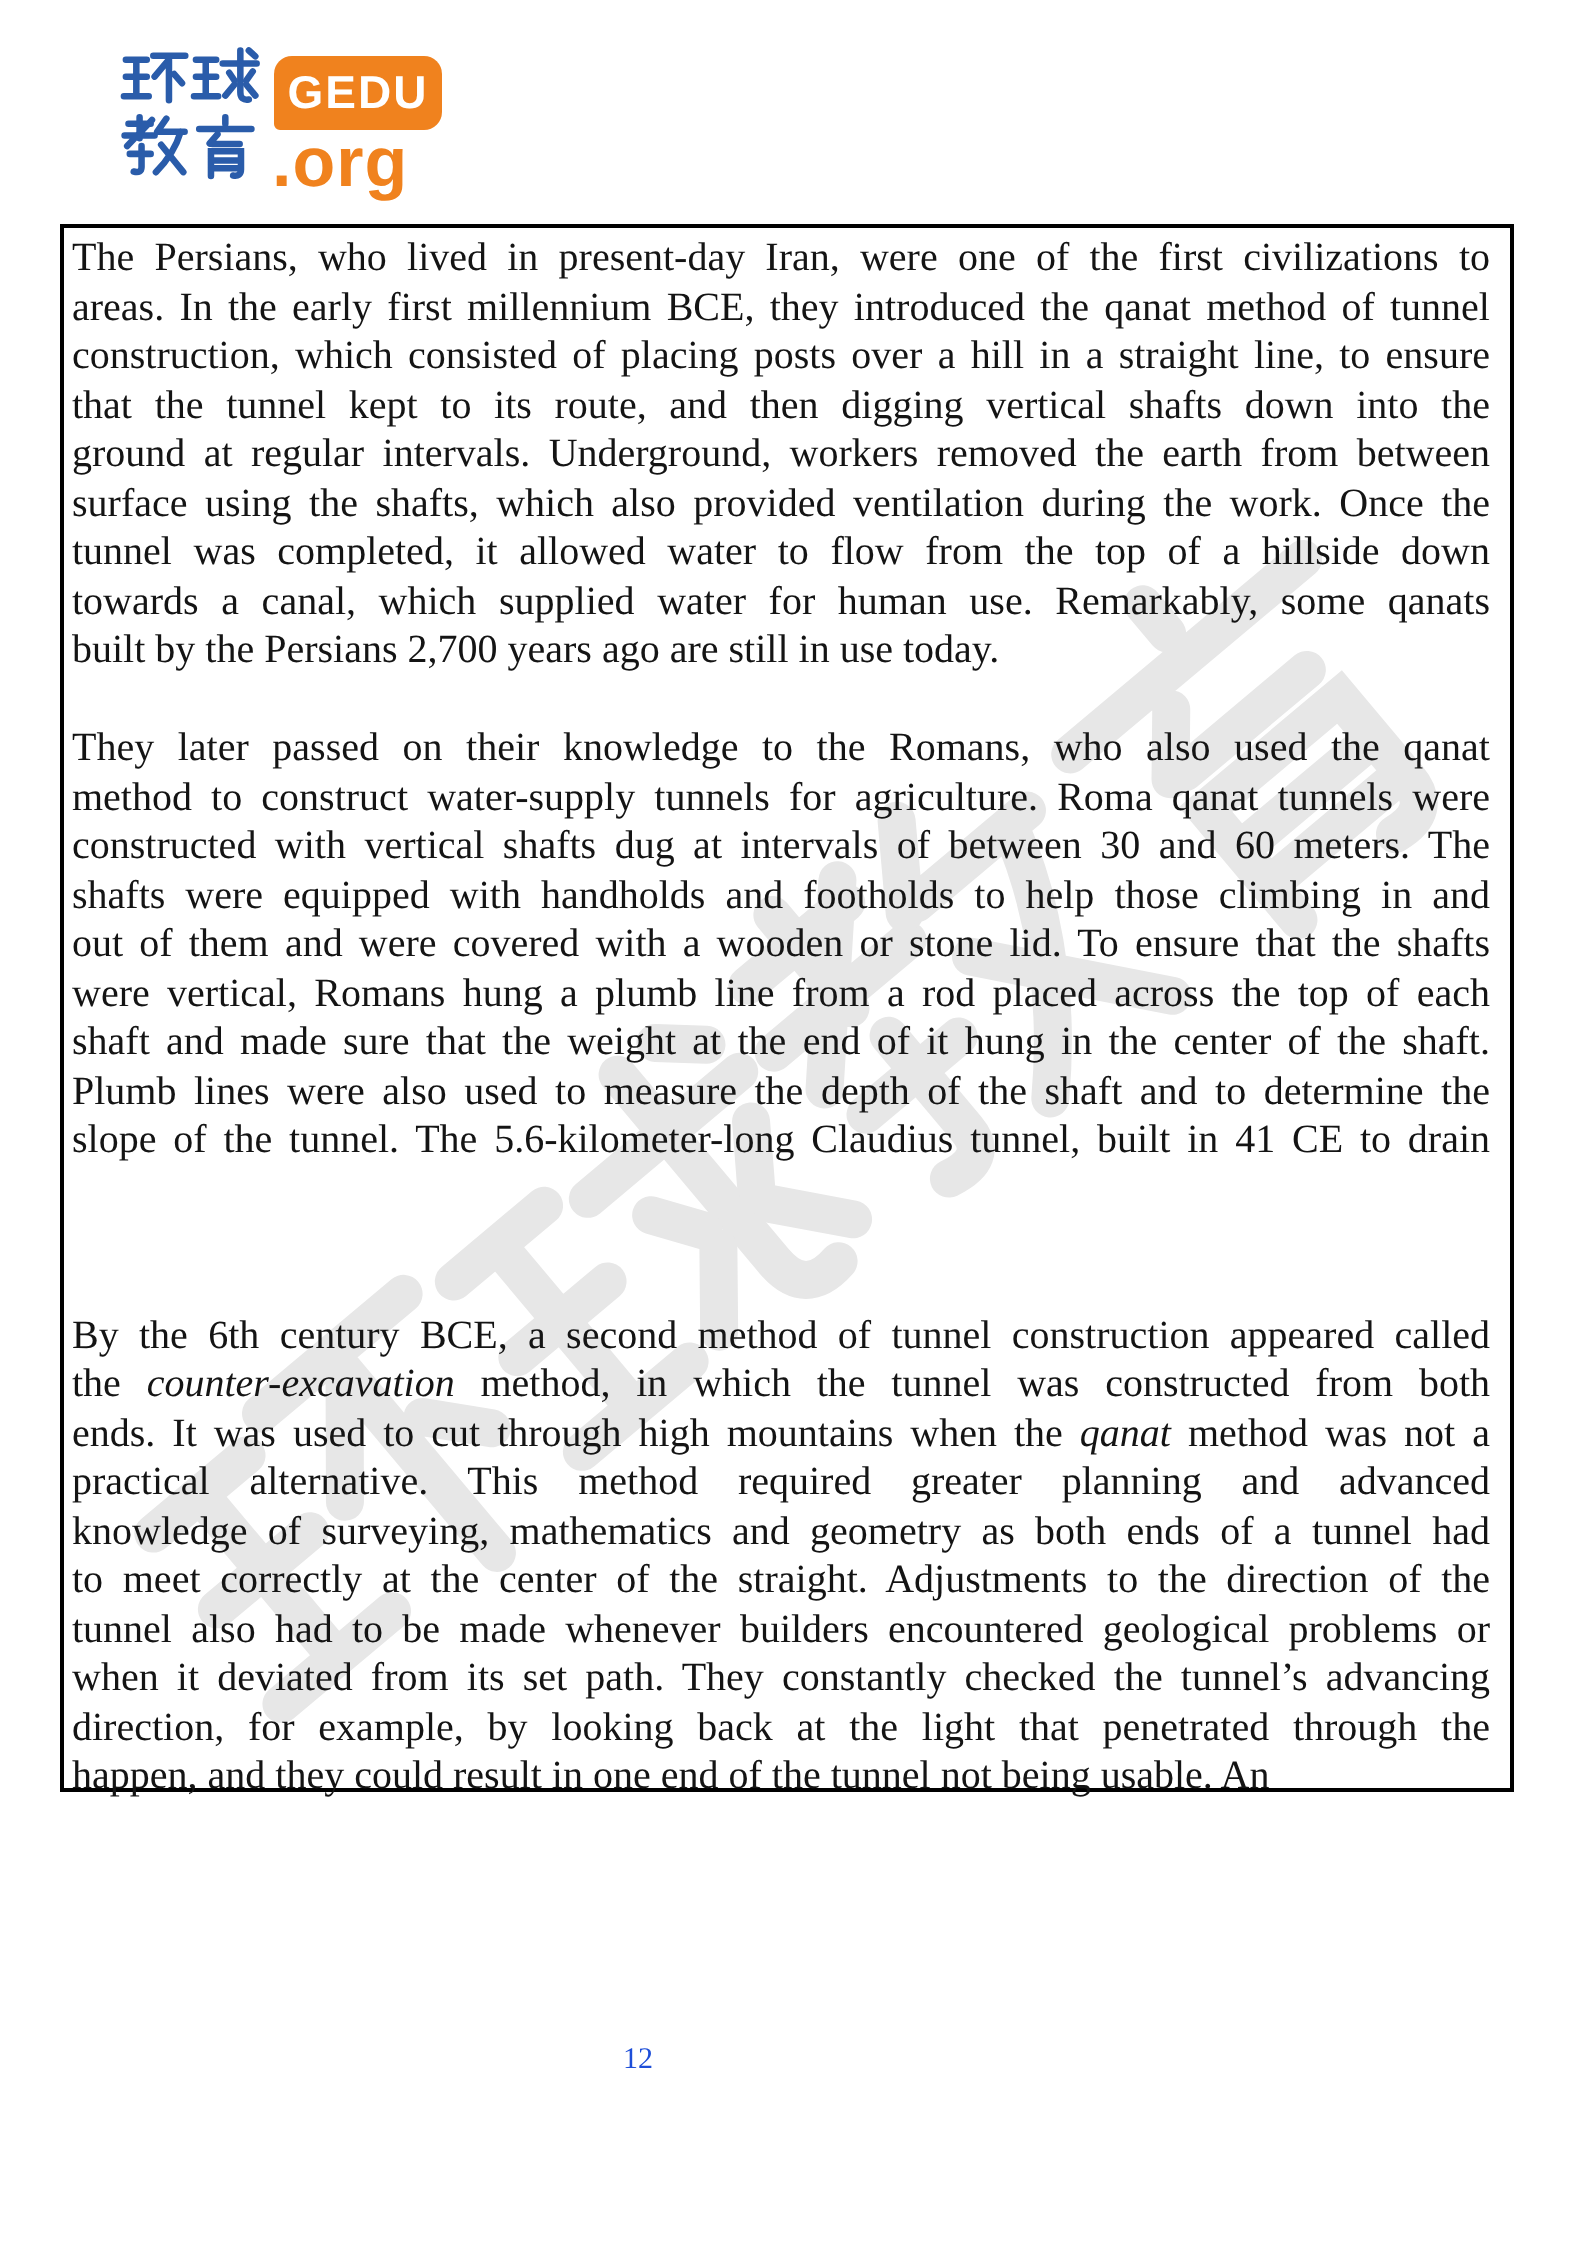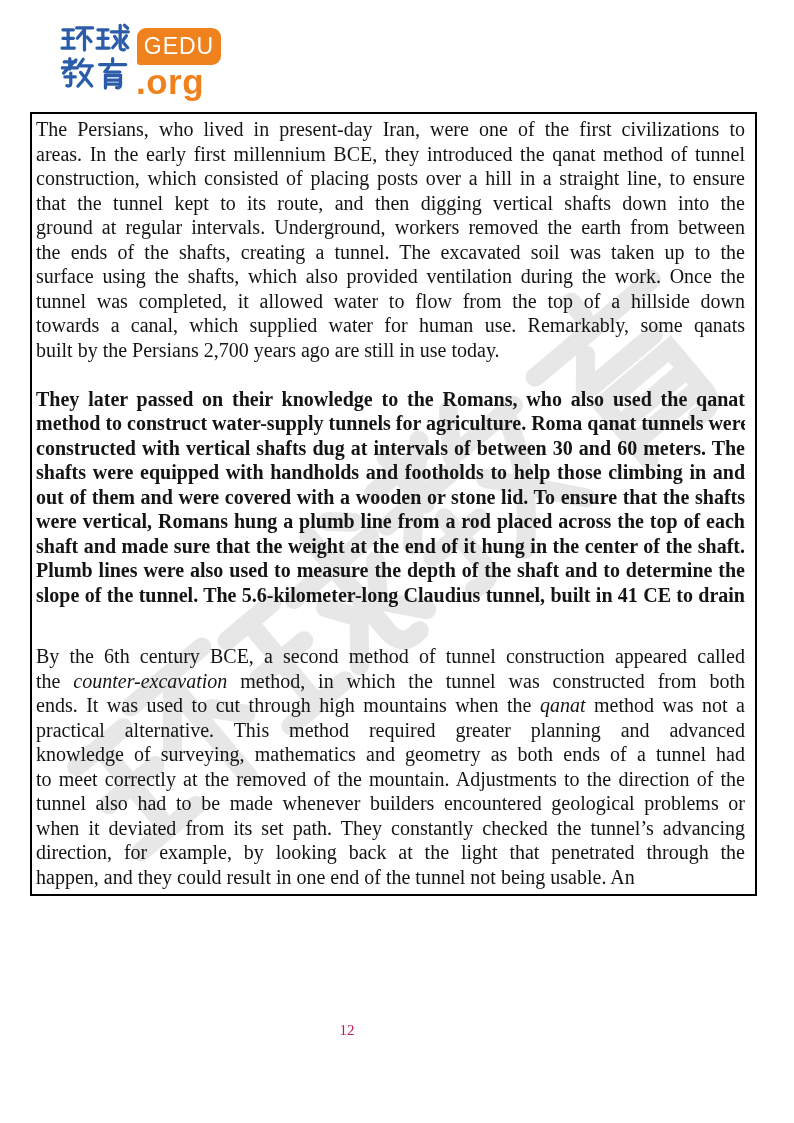--- a/index.html
+++ b/index.html
@@ -8,37 +8,37 @@
 
   
   .watermark{position:absolute;left:0;top:0;width:794px;height:1123px;color:var(--wm,#e7e7e7);pointer-events:none;}
 
   
   .logo{position:absolute;left:60px;top:22px;display:flex;align-items:flex-start;}
   .logo-cn{color:var(--brand-blue,#2a5caa);}
   .logo-right{margin-left:5px;font-family:"Liberation Sans","DejaVu Sans",sans-serif;}
   .gedu-bubble{position:relative;width:84px;height:37px;margin-top:6px;background:var(--brand-orange,#f0821e);
                border-radius:9px 9px 9px 3px;display:flex;align-items:center;justify-content:center;
-               color:#fff;font-weight:normal;font-size:23px;letter-spacing:1px;}
+               color:#fff;font-weight:bold;font-size:23px;letter-spacing:1px;}
   .gedu-bubble::after{content:'';position:absolute;left:-4px;bottom:-3px;width:13px;height:13px;
                background:var(--brand-orange,#f0821e);transform:rotate(38deg) skewX(18deg);z-index:-1;}
   .org-label{margin-top:-3px;margin-left:-1px;color:var(--brand-orange,#f0821e);font-weight:bold;font-size:35px;letter-spacing:0.5px;}
 
   
   .passage-box{position:absolute;left:30px;top:112px;width:727px;height:784px;box-sizing:border-box;
                border:2px solid #000;padding:3px 10px 0 4px;background:transparent;}
   .para{margin:0;}
   .para:nth-child(1){margin-bottom:24.5px;}
-  .para:nth-child(2){margin-bottom:37px;font-weight:bold;}
+  .para:nth-child(2){margin-bottom:73px;}
   .line{font-size:20px;height:24.5px;line-height:24.5px;text-align:justify;text-align-last:justify;
         overflow:hidden;white-space:nowrap;}
   .line.last{text-align-last:left;}
 
   
-  .page-number{position:absolute;left:0;top:1022px;width:638px;text-align:center;font-size:15px;color:#be185d;margin-left:28px;}
+  .page-number{position:absolute;left:0;top:1022px;width:638px;text-align:center;font-size:15px;color:#1d4ed8;}
 </style>
 </head>
 <body>
 
 <div class="page">
 
   <svg width="0" height="0" style="position:absolute" aria-hidden="true">
     <defs>
       <g id="g-huan" fill="none" stroke="currentColor" stroke-width="10" stroke-linecap="round">
         <path d="M6 24 H38 M6 50 H38 M3 80 H41 M22 24 V80"></path>
@@ -85,21 +85,20 @@
     </div>
   </header>
 
   <main class="passage-box">
       <div class="para">
         <div class="line">The Persians, who lived in present-day Iran, were one of the first civilizations to</div>
         <div class="line">areas. In the early first millennium BCE, they introduced the qanat method of tunnel</div>
         <div class="line">construction, which consisted of placing posts over a hill in a straight line, to ensure</div>
         <div class="line">that the tunnel kept to its route, and then digging vertical shafts down into the</div>
         <div class="line">ground at regular intervals. Underground, workers removed the earth from between</div>
-        <div class="line">the ends of the shafts, creating a tunnel. The excavated soil was taken up to the</div>
         <div class="line">surface using the shafts, which also provided ventilation during the work. Once the</div>
         <div class="line">tunnel was completed, it allowed water to flow from the top of a hillside down</div>
         <div class="line">towards a canal, which supplied water for human use. Remarkably, some qanats</div>
         <div class="line last">built by the Persians 2,700 years ago are still in use today.</div>
       </div>
       <div class="para">
         <div class="line">They later passed on their knowledge to the Romans, who also used the qanat</div>
         <div class="line">method to construct water-supply tunnels for agriculture. Roma qanat tunnels were</div>
         <div class="line">constructed with vertical shafts dug at intervals of between 30 and 60 meters. The</div>
         <div class="line">shafts were equipped with handholds and footholds to help those climbing in and</div>
@@ -108,21 +107,21 @@
         <div class="line">shaft and made sure that the weight at the end of it hung in the center of the shaft.</div>
         <div class="line">Plumb lines were also used to measure the depth of the shaft and to determine the</div>
         <div class="line">slope of the tunnel. The 5.6-kilometer-long Claudius tunnel, built in 41 CE to drain</div>
       </div>
       <div class="para">
         <div class="line">By the 6th century BCE, a second method of tunnel construction appeared called</div>
         <div class="line">the <i>counter-excavation</i> method, in which the tunnel was constructed from both</div>
         <div class="line">ends. It was used to cut through high mountains when the <i>qanat</i> method was not a</div>
         <div class="line">practical alternative. This method required greater planning and advanced</div>
         <div class="line">knowledge of surveying, mathematics and geometry as both ends of a tunnel had</div>
-        <div class="line">to meet correctly at the removed of the mountain. Adjustments to the direction of the</div>
+        <div class="line">to meet correctly at the center of the straight. Adjustments to the direction of the</div>
         <div class="line">tunnel also had to be made whenever builders encountered geological problems or</div>
         <div class="line">when it deviated from its set path. They constantly checked the tunnel’s advancing</div>
         <div class="line">direction, for example, by looking back at the light that penetrated through the</div>
         <div class="line last">happen, and they could result in one end of the tunnel not being usable. An</div>
       </div>
     </main>
 
   <footer class="page-number">12</footer>
 
 </div>

